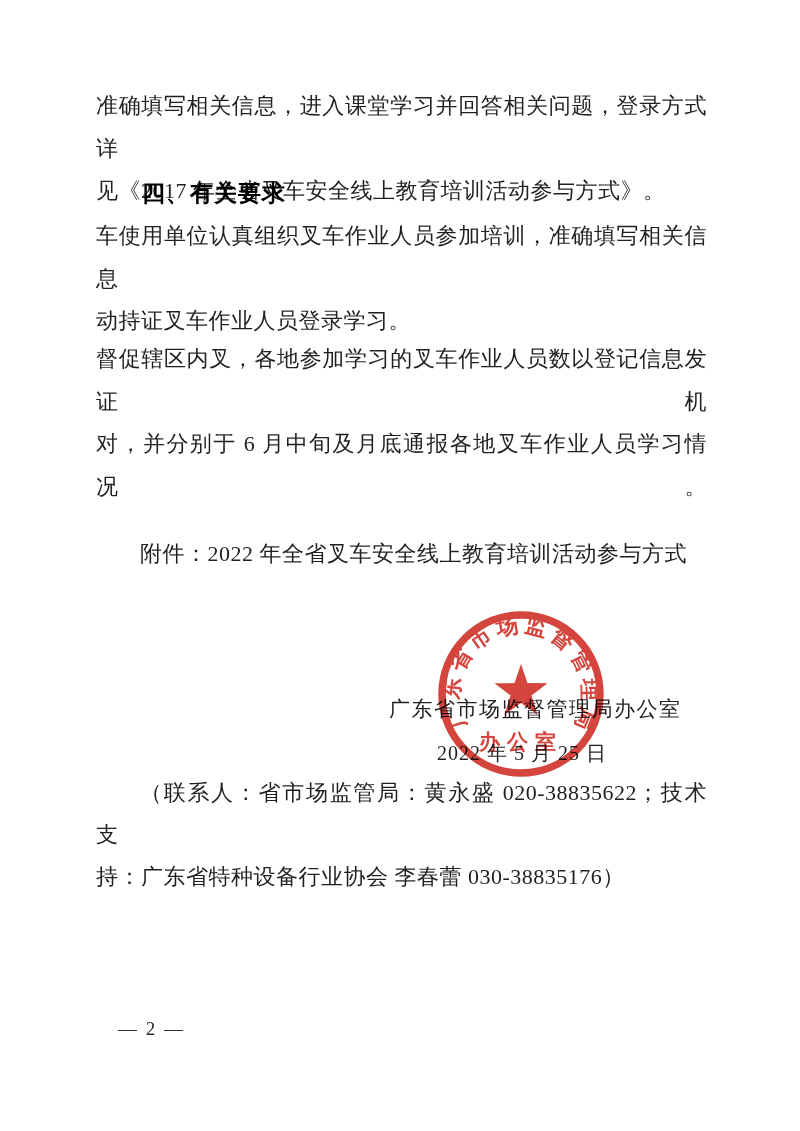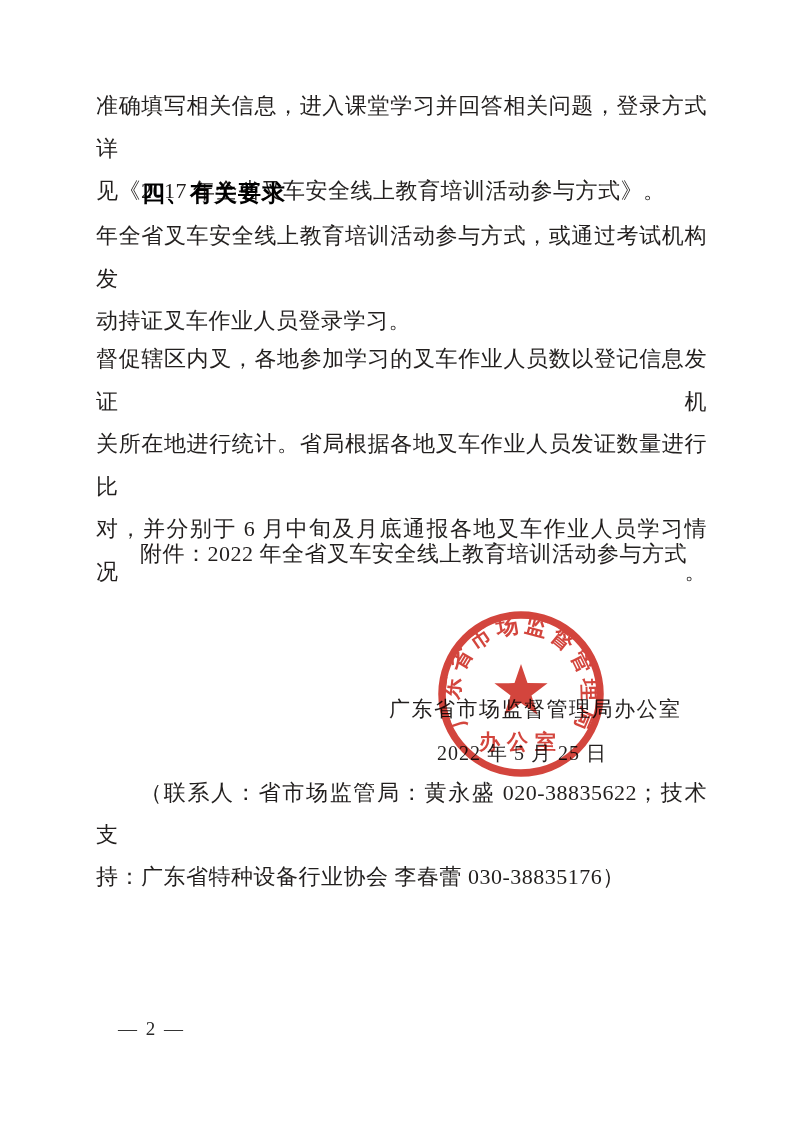--- a/index.html
+++ b/index.html
@@ -62,27 +62,26 @@
   <div class="col" style="top:85px">
     <div class="bodyline just">准确填写相关信息，进入课堂学习并回答相关问题，登录方式详</div>
     <div class="bodyline">见《2017 年全省叉车安全线上教育培训活动参与方式》。</div>
   </div>
 
   <div class="col" style="top:172px">
     <div class="bodyline heading indent">四、有关要求</div>
   </div>
 
   <div class="col" style="top:215px">
-    <div class="bodyline just">年全省叉车安全线上教育培训活动参与方式，或通过考试机构发</div>
+    <div class="bodyline just">车使用单位认真组织叉车作业人员参加培训，准确填写相关信息</div>
     <div class="bodyline">动持证叉车作业人员登录学习。</div>
   </div>
 
   <div class="col" style="top:338px">
     <div class="bodyline just">督促辖区内叉，各地参加学习的叉车作业人员数以登记信息发证机</div>
-    <div class="bodyline just">关所在地进行统计。省局根据各地叉车作业人员发证数量进行比</div>
     <div class="bodyline just">对，并分别于 6 月中旬及月底通报各地叉车作业人员学习情况。</div>
   </div>
 
   <div class="col" style="top:533px">
     <div class="bodyline indent">附件：2022 年全省叉车安全线上教育培训活动参与方式</div>
   </div>
 
   <div class="issuer">广东省市场监督管理局办公室</div>
   <div class="issue-date">2022 年 5 月 25 日</div>
 

